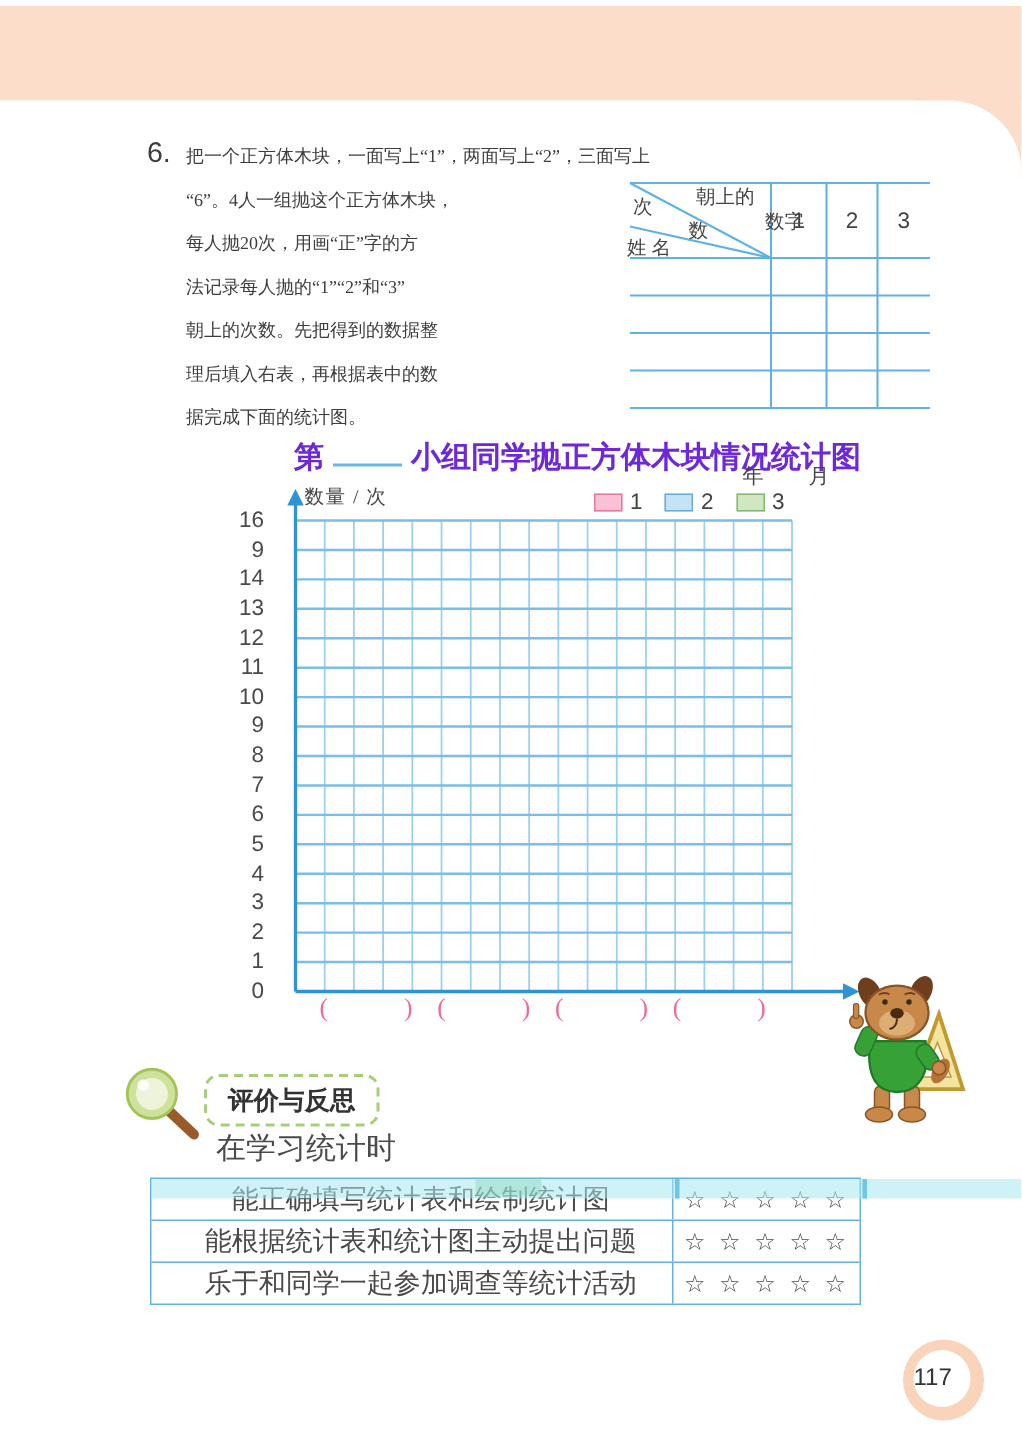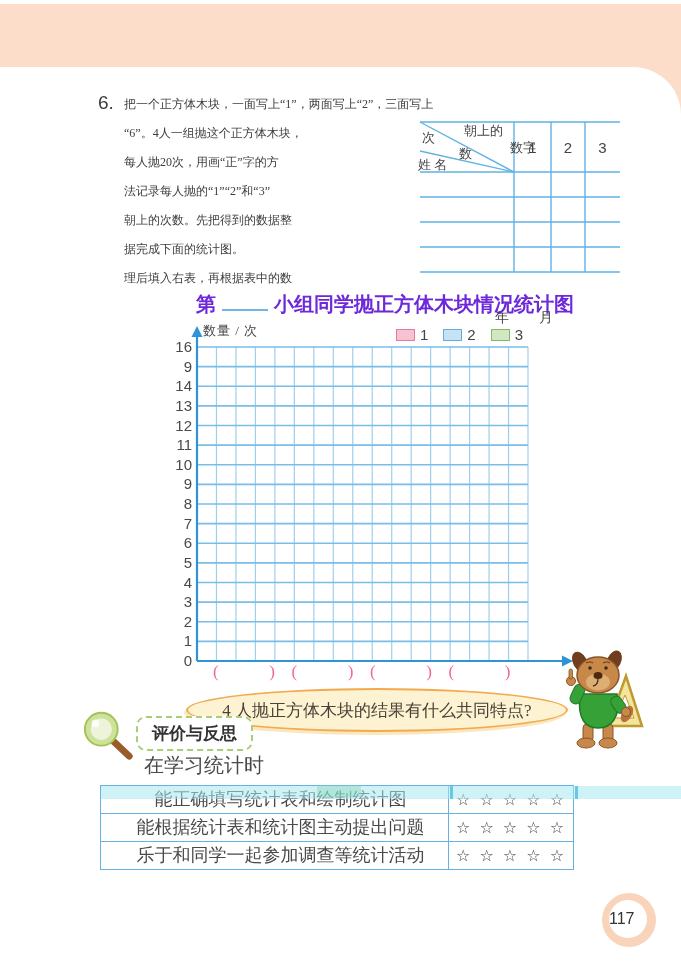--- a/index.html
+++ b/index.html
@@ -19,21 +19,21 @@
                font-weight:bold;color:#6d28d9;white-space:nowrap;}
   .blank-line{display:inline-block;width:46px;height:16px;border-bottom:2px solid #6cb8e4;
               margin:0 6px;}
   .yearmonth{left:495px;top:309px;font-size:14px;color:#444;}
   .yearmonth span{margin-right:30px;}
   .ylabel{left:203px;top:322px;font-size:13px;color:#444;letter-spacing:1px;}
   .legend{left:396px;top:326px;display:flex;gap:15px;align-items:center;}
   .legend-item{display:flex;align-items:center;gap:5px;}
   .legend-box{width:17px;height:10px;border-style:solid;border-width:1.5px;display:inline-block;}
   .legend-label{font-family:"Liberation Sans",sans-serif;font-size:15px;color:#444;}
-  .ytick{position:absolute;left:156px;width:36px;text-align:right;font-family:"Liberation Sans",sans-serif;
+  .ytick{position:absolute;left:140px;width:36px;text-align:right;font-family:"Liberation Sans",sans-serif;
          font-size:15px;color:#4a4a4a;height:20px;line-height:20px;}
   .paren-pair{position:absolute;top:661px;width:62px;height:22px;display:flex;
               justify-content:space-between;color:#f0699a;font-size:17px;line-height:22px;}
   .bubble{left:186px;top:688px;width:378px;height:40px;background:#fdf3d2;
           border:2px solid #f2a94f;border-radius:50%;box-shadow:-2px 3px 0 rgba(243,196,95,.4);
           display:flex;align-items:center;justify-content:center;}
   .bubble-text{font-size:17px;color:#4a4238;white-space:nowrap;}
   .badge{left:136px;top:716px;padding:4px 14px;border:2px dashed #a9cd78;border-radius:10px;
          background:#fff;font-weight:bold;font-size:17px;color:#333;}
   .intro{left:144px;top:752px;font-size:20px;color:#4a4a4a;}
@@ -61,22 +61,22 @@
   <div class="corner-fill"></div>
   <div class="sheet"></div>
 
   <div class="abs problem-num" style="left:98px;top:92px;">6.</div>
   <div class="abs ptext" style="left:124px;top:90px;">把一个正方体木块，一面写上“1”，两面写上“2”，三面写上</div>
   <div class="abs" style="left:124px;top:119px;">
       <div class="ptext">“6”。4人一组抛这个正方体木块，</div>
       <div class="ptext">每人抛20次，用画“正”字的方</div>
       <div class="ptext">法记录每人抛的“1”“2”和“3”</div>
       <div class="ptext">朝上的次数。先把得到的数据整</div>
+      <div class="ptext">理后填入右表，再根据表中的数</div>
       <div class="ptext">据完成下面的统计图。</div>
-      <div class="ptext">理后填入右表，再根据表中的数</div>
     </div>
 
   <svg class="abs" style="left:418px;top:118px;" width="212" height="162">
     <g stroke="#5fb2e3" stroke-width="1.4">
       <line x1="2" y1="4" x2="202" y2="4"></line>
       <line x1="2" y1="54" x2="202" y2="54"></line>
       <line x1="2" y1="79" x2="202" y2="79"></line>
       <line x1="2" y1="104" x2="202" y2="104"></line>
       <line x1="2" y1="129" x2="202" y2="129"></line>
       <line x1="2" y1="154" x2="202" y2="154"></line>
@@ -190,23 +190,20 @@
       <div class="paren-pair" style="left: 370px;">
         <span>(</span>
         <span>)</span>
       </div>
       <div class="paren-pair" style="left: 448.5px;">
         <span>(</span>
         <span>)</span>
       </div>
     </div>
 
-  <div class="abs bubble">
-    <span class="bubble-text">4 人抛正方体木块的结果有什么共同特点?</span>
-  </div>
   <svg class="abs" style="left:550px;top:648px;" width="100" height="105" viewBox="0 0 100 105">
     <ellipse cx="30" cy="14" rx="7" ry="11" fill="#6e3e1e" transform="rotate(-28 30 14)"></ellipse>
     <ellipse cx="64" cy="13" rx="7" ry="11" fill="#6e3e1e" transform="rotate(26 64 13)"></ellipse>
     <polygon points="76,28 92,78 58,78" fill="#f3e4a0" stroke="#c2992e" stroke-width="2.5"></polygon>
     <polygon points="75,47 84,70 65,70" fill="#ffffff" stroke="#c2992e" stroke-width="1"></polygon>
     <rect x="33" y="76" width="10" height="18" rx="4" fill="#c8884a" stroke="#8a5526"></rect>
     <rect x="53" y="76" width="10" height="18" rx="4" fill="#c8884a" stroke="#8a5526"></rect>
     <ellipse cx="36" cy="95" rx="9" ry="5" fill="#c8884a" stroke="#8a5526"></ellipse>
     <ellipse cx="58" cy="95" rx="9" ry="5" fill="#c8884a" stroke="#8a5526"></ellipse>
     <ellipse cx="77" cy="66" rx="5" ry="9" fill="#b5733a" transform="rotate(30 77 66)"></ellipse>

